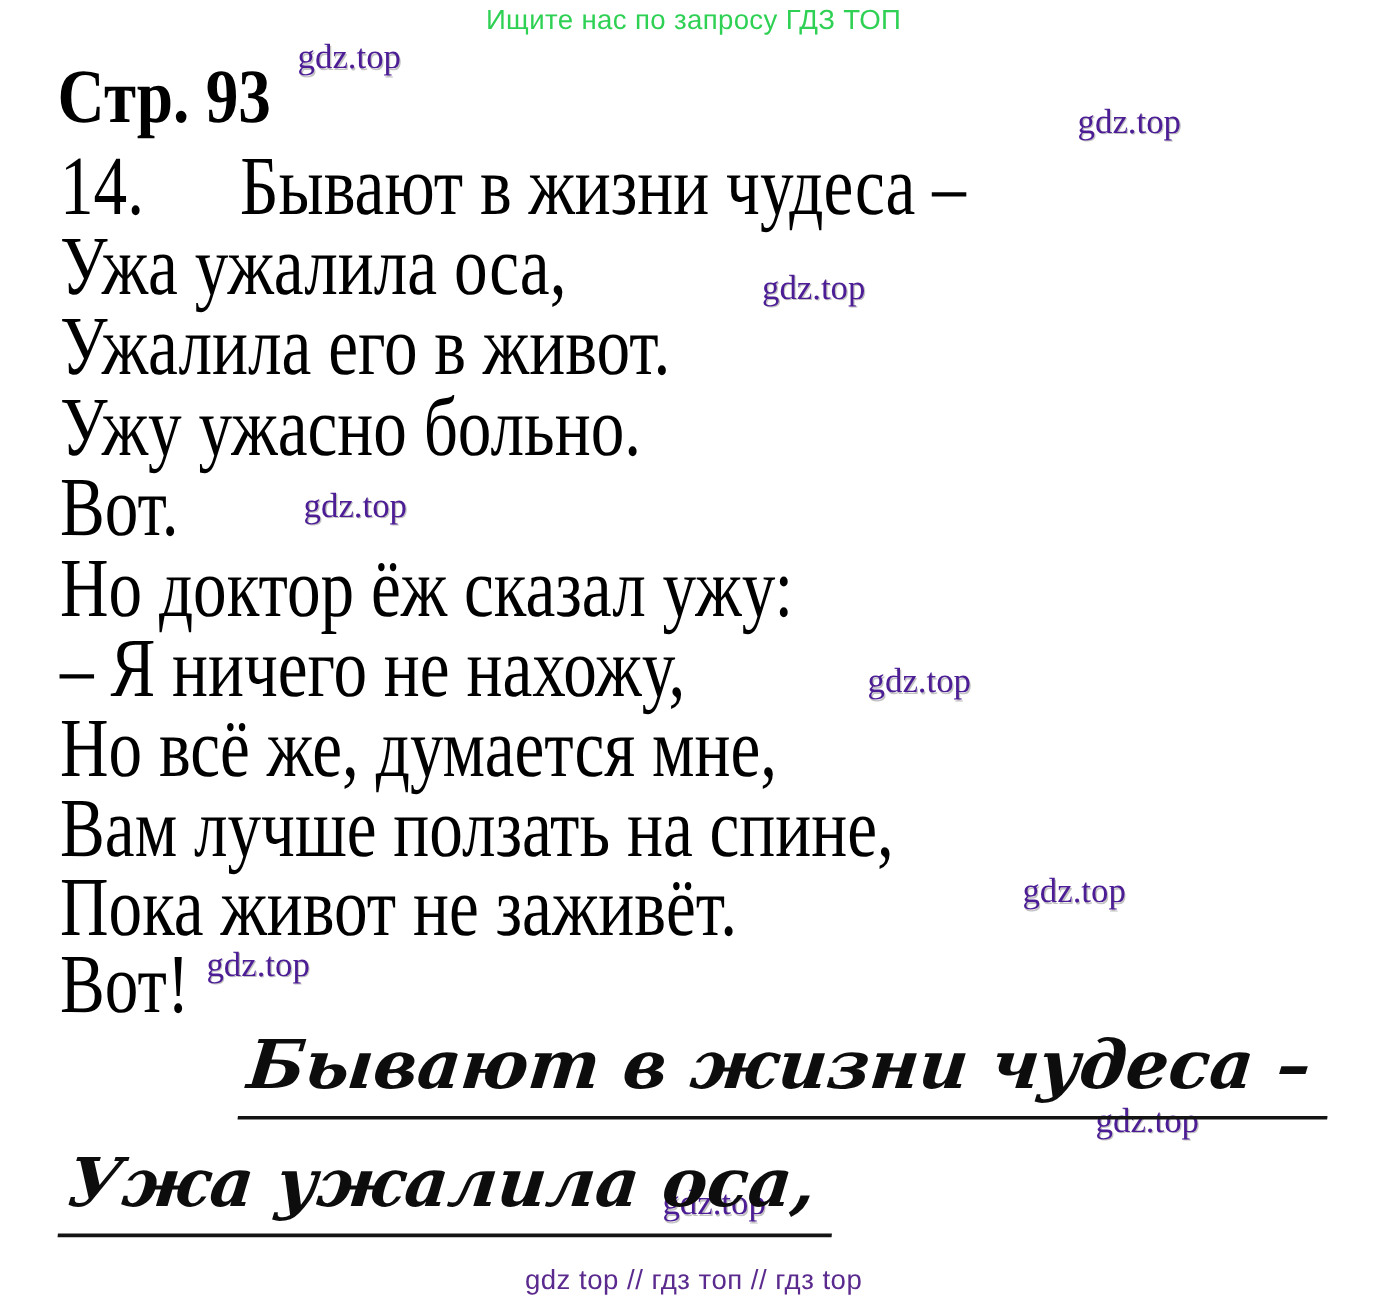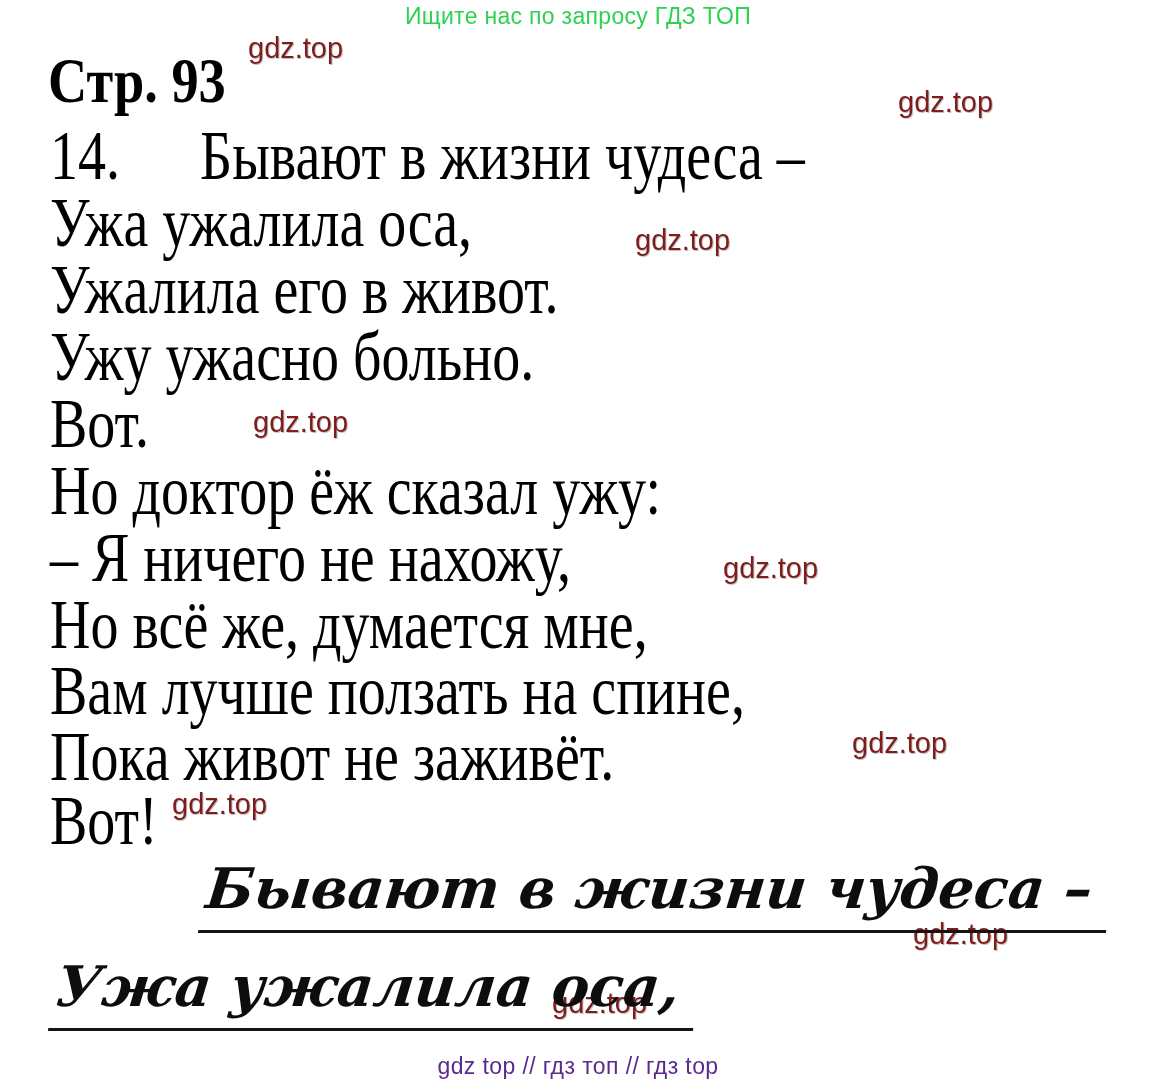--- a/index.html
+++ b/index.html
@@ -66,24 +66,24 @@
     font-size: 70px;
     line-height: 1;
     transform: scaleX(0.80);
     transform-origin: 0 0;
     white-space: nowrap;
   }
 
   
   .watermark {
     position: absolute;
-    font-family: Liberation Sans, sans-serif;
+    font-family: Liberation Serif, serif;
     font-size: 29px;
     line-height: 1;
-    color: #7f1d1d;
+    color: #4c1d95;
     text-shadow: 1px 1px 0 rgba(120,120,120,0.45);
     white-space: nowrap;
   }
 
   
   .hand-line {
     position: absolute;
     font-family: "DejaVu Serif", serif;
     font-style: italic;
     font-weight: bold;

